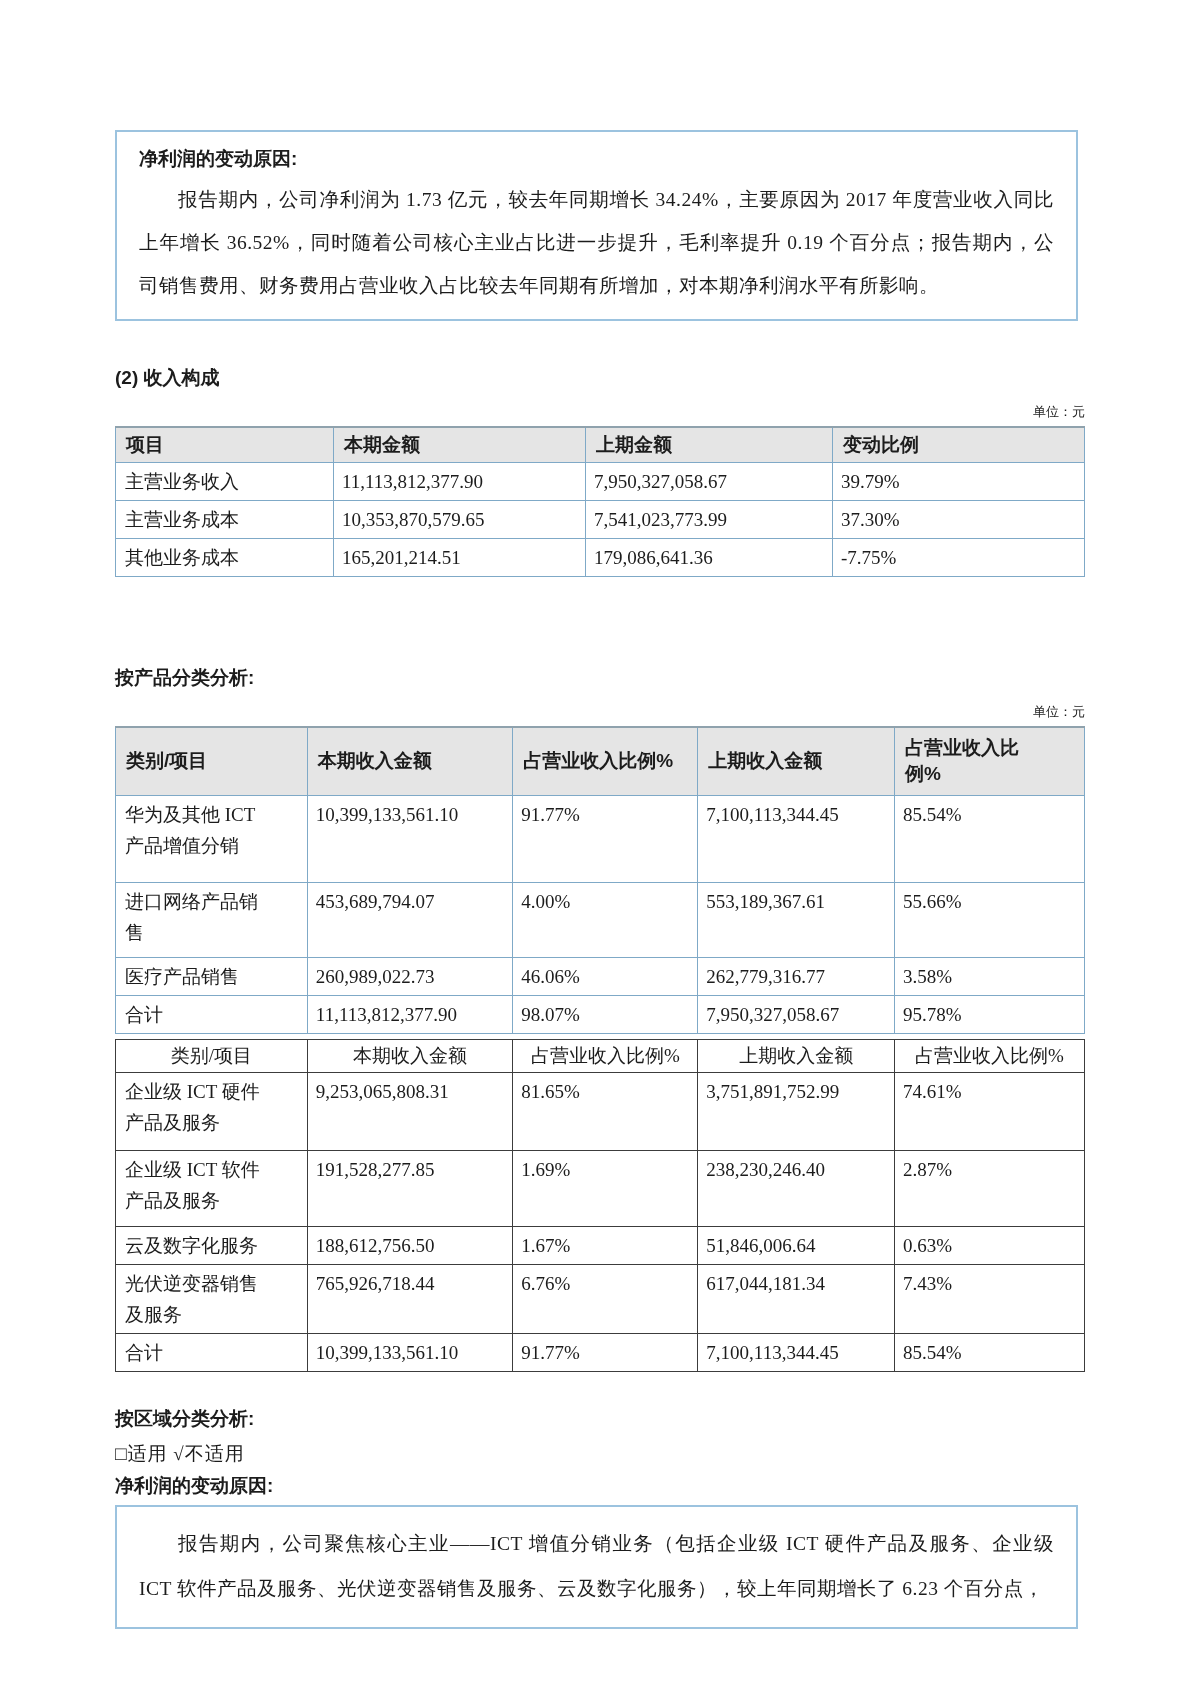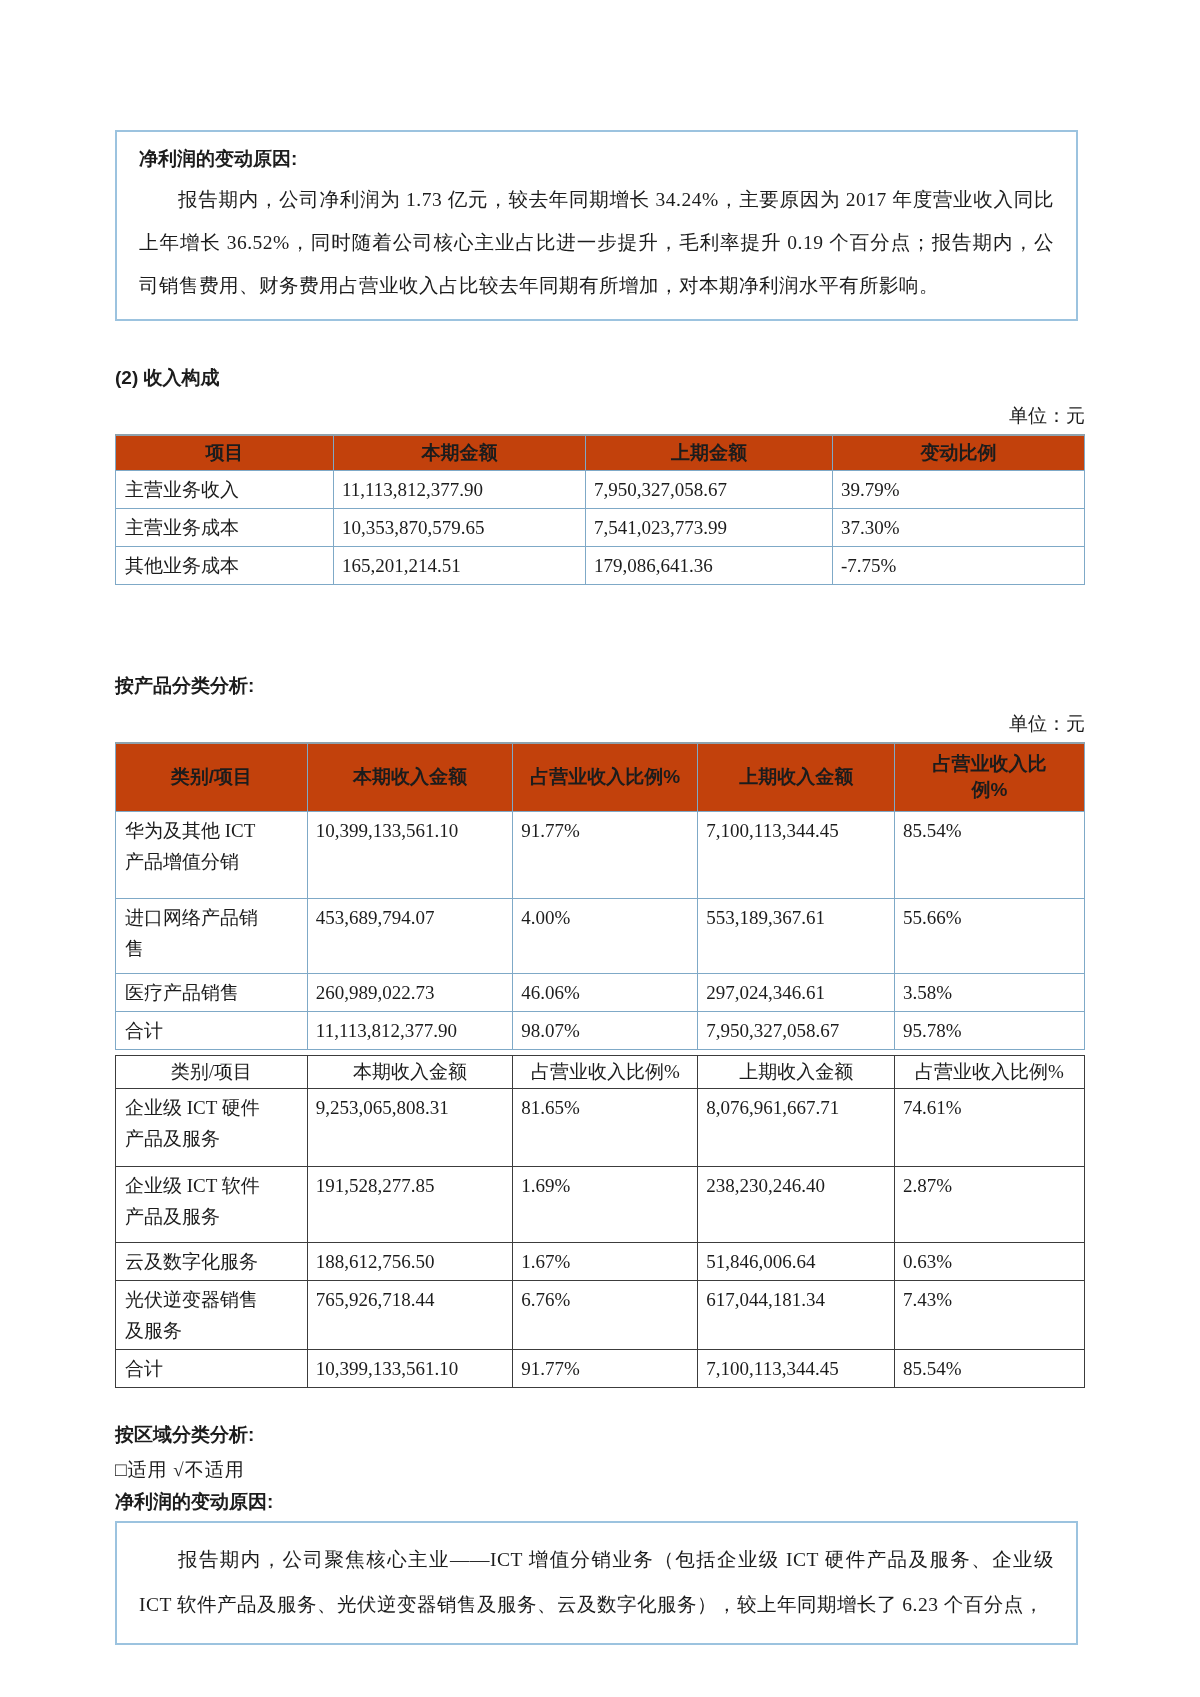--- a/index.html
+++ b/index.html
@@ -43,40 +43,40 @@
   }
   .h-income { margin-top: 44px; }
   .h-product { margin-top: 88px; }
   .h-ict { margin-top: 22px; }
   .h-region { margin-top: 34px; }
   .h-reason { margin-top: 6px; }
 
   .unit-label {
     width: 970px;
     text-align: right;
-    font-size: 19px;
+    font-size: 13px;
     margin-top: 12px;
   }
 
   table {
     width: 970px;
     border-collapse: collapse;
     table-layout: fixed;
     margin-top: 5px;
     font-size: 19px;
   }
   th, td { white-space: pre-line; overflow: hidden; }
 
   
   .blue-table th, .blue-table td { border: 1.5px solid #7fa9c7; }
   .blue-table thead th {
-    background: #c2410c;
+    background: #e5e5e5;
     font-weight: bold;
     font-family: "Liberation Sans", "DejaVu Sans", sans-serif;
-    text-align: center;
+    text-align: left;
     vertical-align: middle;
     padding: 4px 10px;
   }
   .blue-table { border-top: 2px solid #8fa2ad; }
 
   
   .dark-table th, .dark-table td { border: 1.5px solid #3c3c3c; }
   .dark-table thead th {
     background: #ffffff;
     font-weight: normal;
@@ -197,21 +197,21 @@
 售</td>
           <td class="num">453,689,794.07</td>
           <td class="num">4.00%</td>
           <td class="num">553,189,367.61</td>
           <td class="num">55.66%</td>
         </tr>
         <tr>
           <td class="label">医疗产品销售</td>
           <td class="num">260,989,022.73</td>
           <td class="num">46.06%</td>
-          <td class="num">297,024,346.61</td>
+          <td class="num">262,779,316.77</td>
           <td class="num">3.58%</td>
         </tr>
         <tr>
           <td class="label">合计</td>
           <td class="num">11,113,812,377.90</td>
           <td class="num">98.07%</td>
           <td class="num">7,950,327,058.67</td>
           <td class="num">95.78%</td>
         </tr>
       </tbody>
@@ -233,21 +233,21 @@
           <th>上期收入金额</th>
           <th>占营业收入比例%</th>
         </tr>
       </thead>
       <tbody>
         <tr>
           <td class="label">企业级 ICT 硬件
 产品及服务</td>
           <td class="num">9,253,065,808.31</td>
           <td class="num">81.65%</td>
-          <td class="num">8,076,961,667.71</td>
+          <td class="num">3,751,891,752.99</td>
           <td class="num">74.61%</td>
         </tr>
         <tr>
           <td class="label">企业级 ICT 软件
 产品及服务</td>
           <td class="num">191,528,277.85</td>
           <td class="num">1.69%</td>
           <td class="num">238,230,246.40</td>
           <td class="num">2.87%</td>
         </tr>

